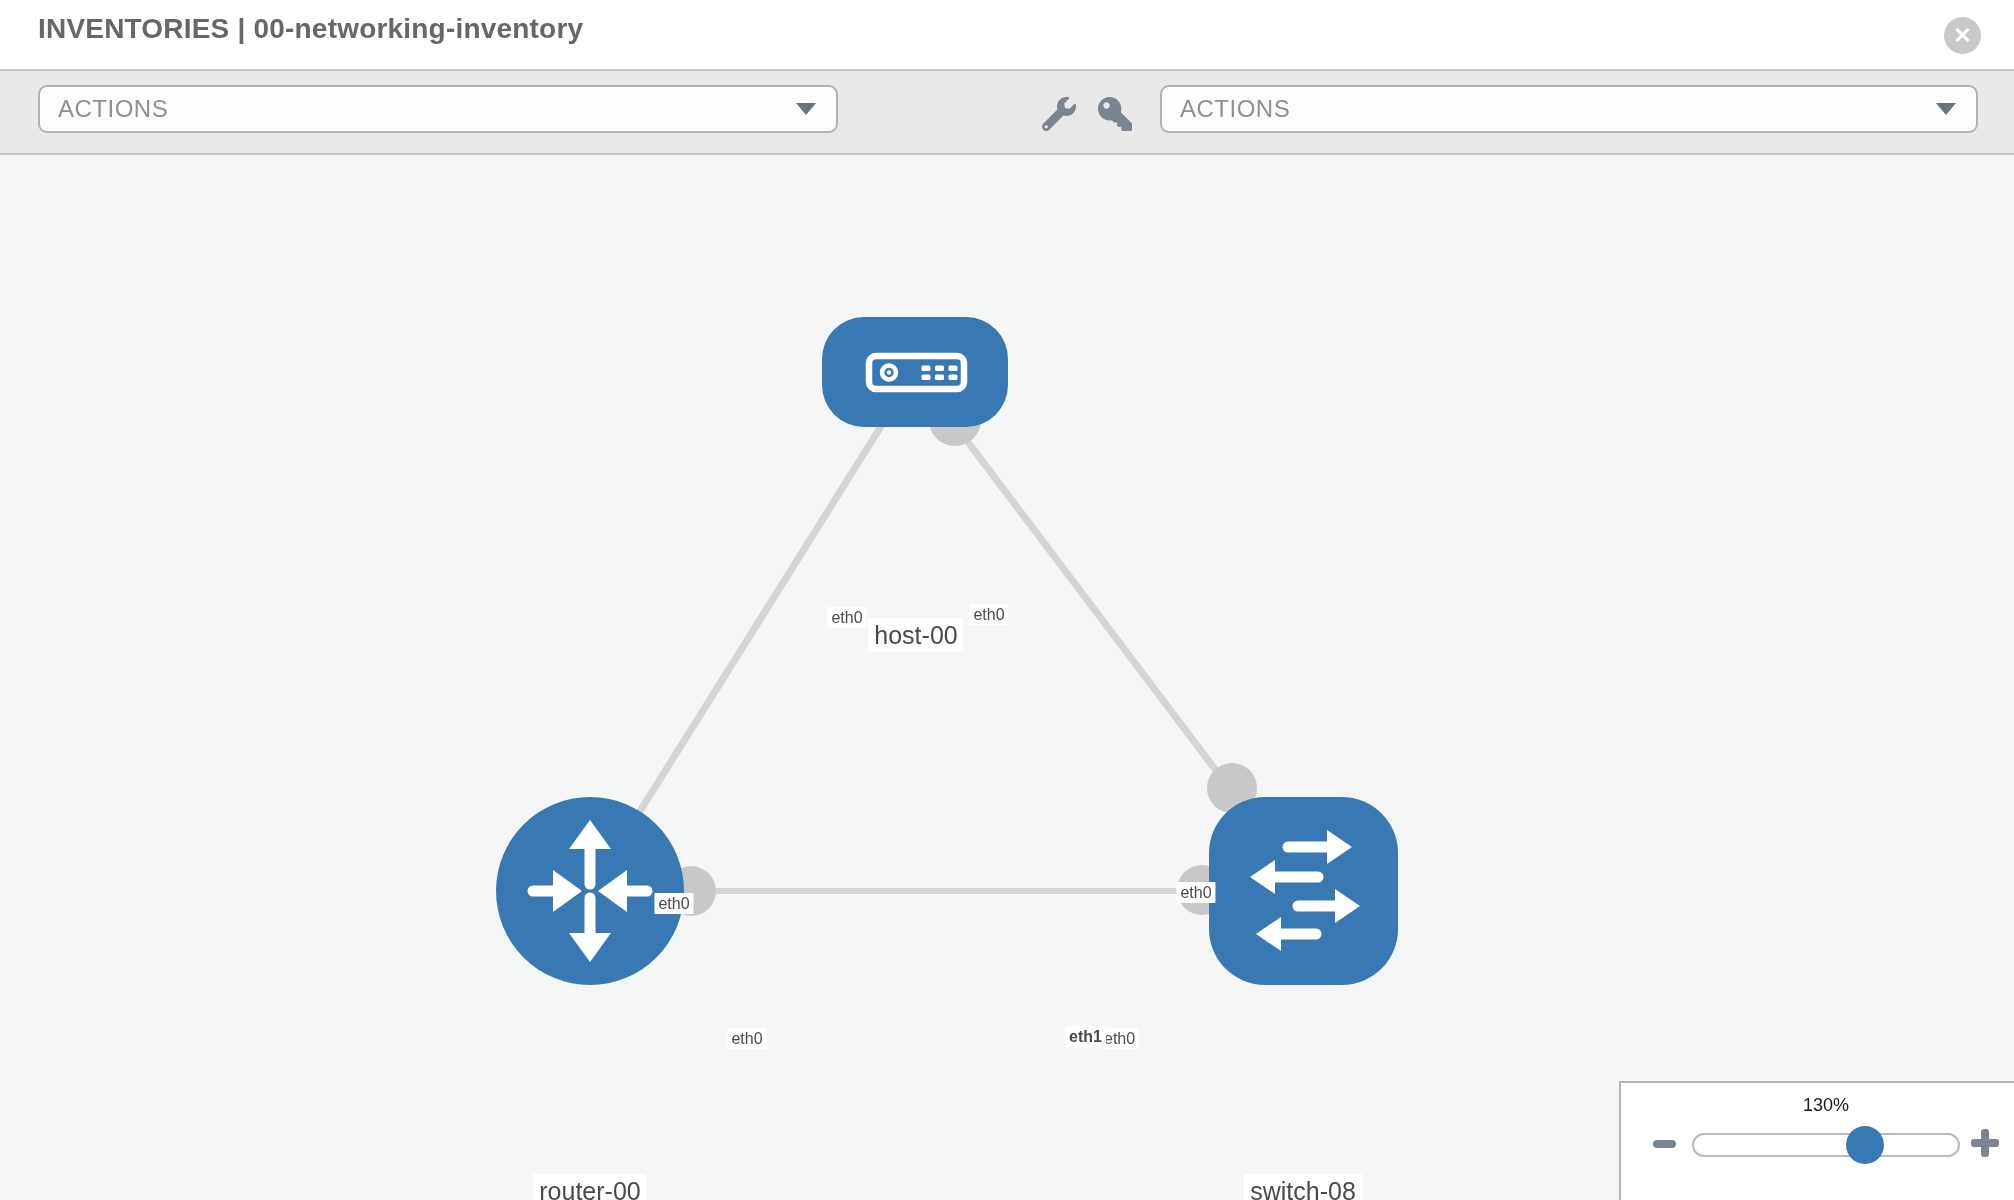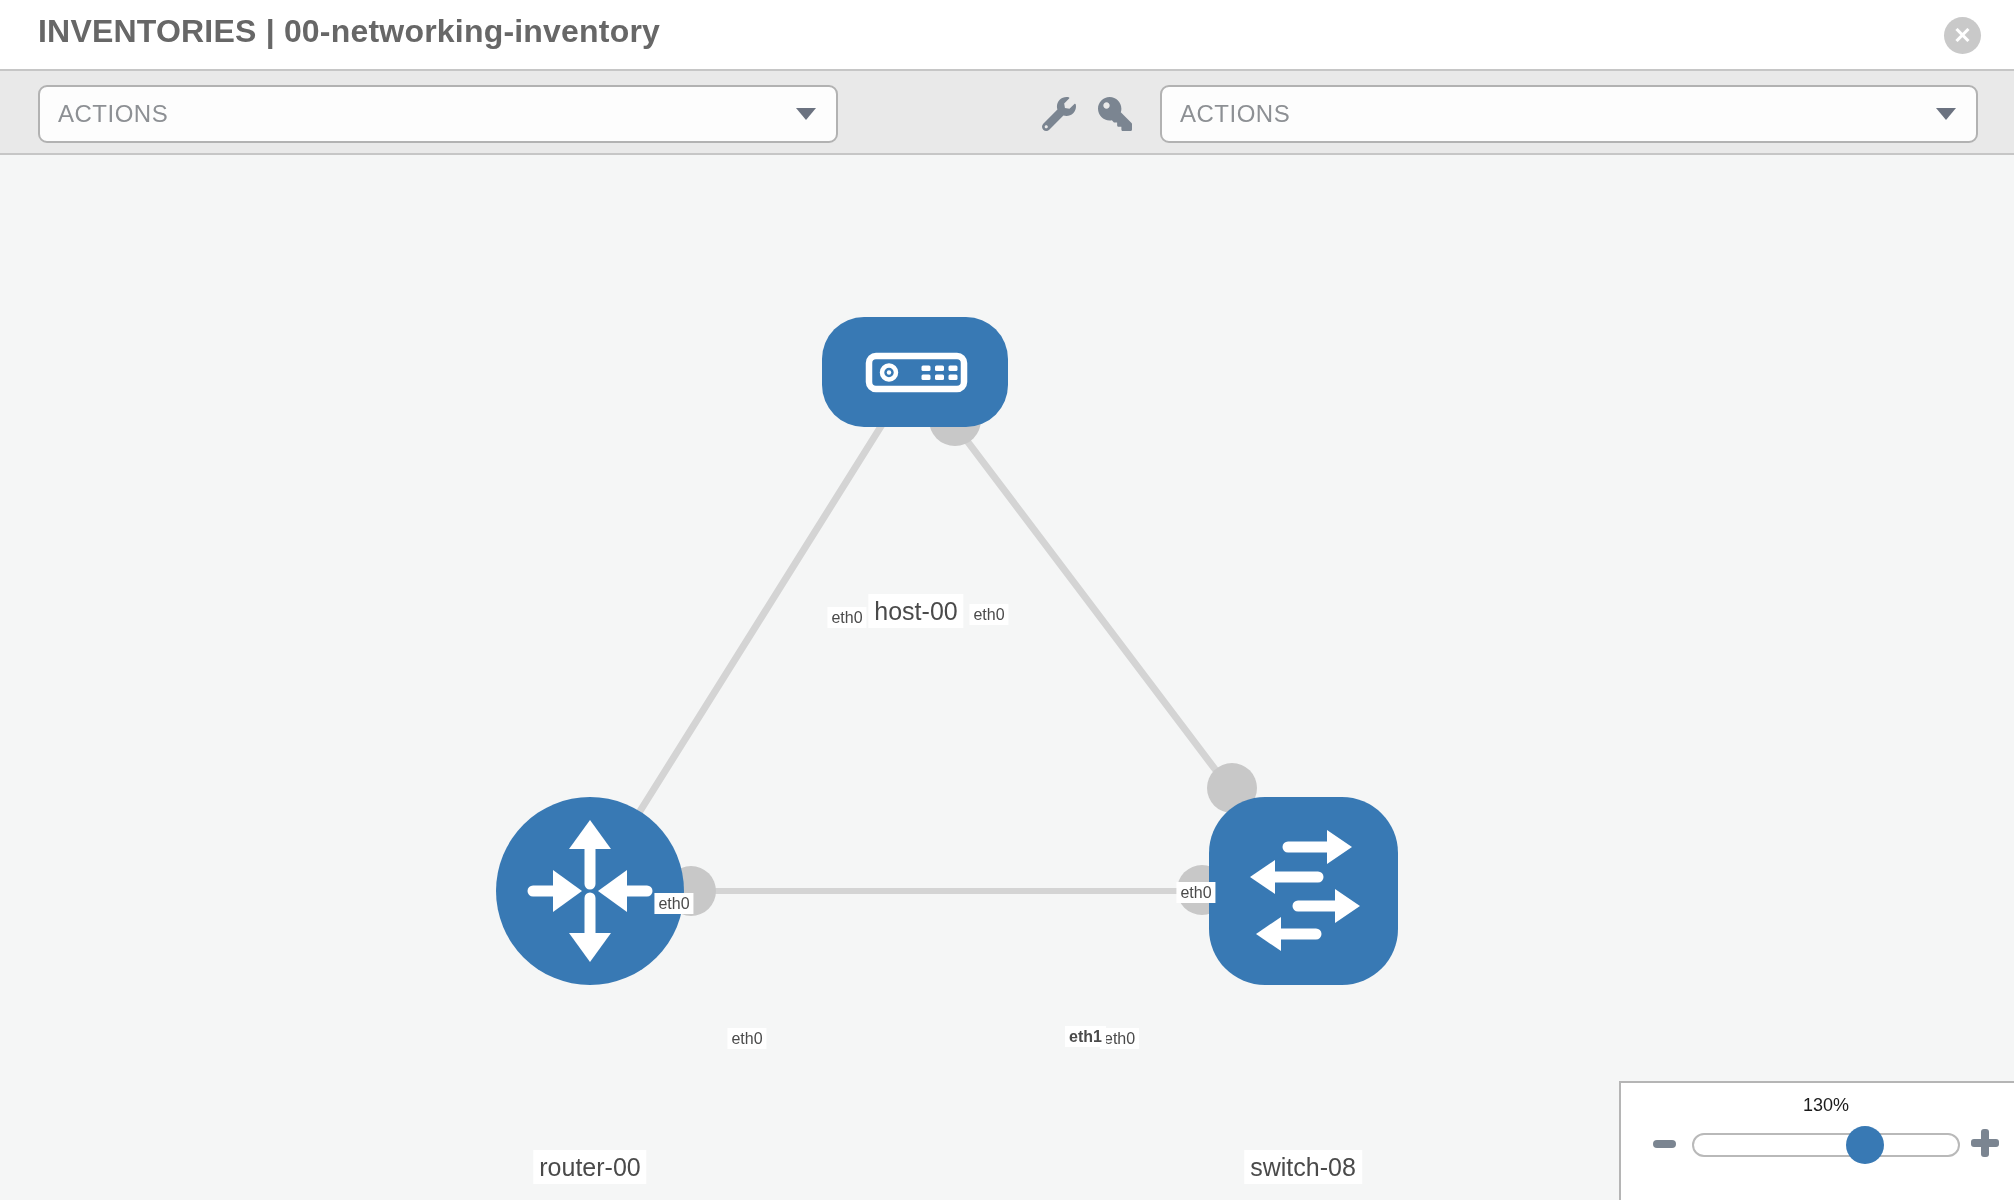--- a/index.html
+++ b/index.html
@@ -3,50 +3,50 @@
 <meta charset="utf-8">
 <style>
   * { margin:0; padding:0; box-sizing:border-box; }
   html,body { width:2014px; height:1200px; overflow:hidden; background:#fff;
               font-family:"Liberation Sans", sans-serif; }
   #app { position:relative; width:2014px; height:1200px; background:#f5f6f6; }
 
   
   .header { position:absolute; left:0; top:0; width:2014px; height:71px;
             background:#ffffff; border-bottom:2px solid #c6c6c6; }
-  .page-title { position:absolute; left:38px; top:13px; font-size:32px; font-weight:bold;
+  .page-title { position:absolute; left:38px; top:13px; font-size:28px; font-weight:bold;
                 color:#676767; letter-spacing:0.2px; }
   .close-btn { position:absolute; left:1944px; top:17px; width:37px; height:37px;
                border-radius:50%; background:#c9c9c9; color:#ffffff; text-align:center;
                line-height:37px; font-size:22px; font-weight:bold; cursor:pointer; }
 
   
   .toolbar { position:absolute; left:0; top:71px; width:2014px; height:84px;
              background:#e9e9e9; border-bottom:2px solid #c6c6c6; }
-  .select-box { position:absolute; top:14px; height:58px; background:#fdfdfd;
+  .select-box { position:absolute; top:14px; height:48px; background:#fdfdfd;
                 border:2px solid #b2b2b2; border-radius:9px; display:flex;
                 align-items:center; justify-content:space-between; cursor:pointer;text-align:center; }
   .select-box .lbl { font-size:24px; color:#8d9094; padding-left:18px; letter-spacing:0.5px; }
   .select-box .arrow { width:0; height:0; border-left:10px solid transparent;
                        border-right:10px solid transparent; border-top:12px solid #6b7280;
                        margin-right:20px; }
   .actions-box { left:38px; width:800px; }
   .search-box  { left:1160px; width:818px; }
   .tb-icon { position:absolute; top:26px; cursor:pointer; }
   .tb-icon svg { display:block; }
 
   
   .canvas { position:absolute; left:0; top:155px; width:2014px; height:1045px;
             background:#f5f6f6; }
   .topo-svg { position:absolute; left:0; top:0; }
 
   
   .chip { position:absolute; background:#ffffff; color:#4a4a4a; white-space:nowrap;
           line-height:1.2; z-index:5; }
-  .node-chip { font-size:25px; padding:2px 6px; }
+  .node-chip { font-size:25px; padding:2px 6px;margin-top:24px; }
   .if-chip   { font-size:16px; padding:1px 4px; }
   .centered  { transform:translateX(-50%); }
 
   
   .zoom-panel { position:absolute; left:1619px; top:1081px; width:395px; height:124px;
                 background:#ffffff; border-left:2px solid #b5b5b5; border-top:2px solid #b5b5b5;
                 z-index:10; }
   .zoom-level { position:absolute; left:165px; top:12px; width:80px; text-align:center;
                 font-size:18px; color:#1b1b1b; }
   .zoom-minus { position:absolute; left:32px; top:57px; width:23px; height:8px;

